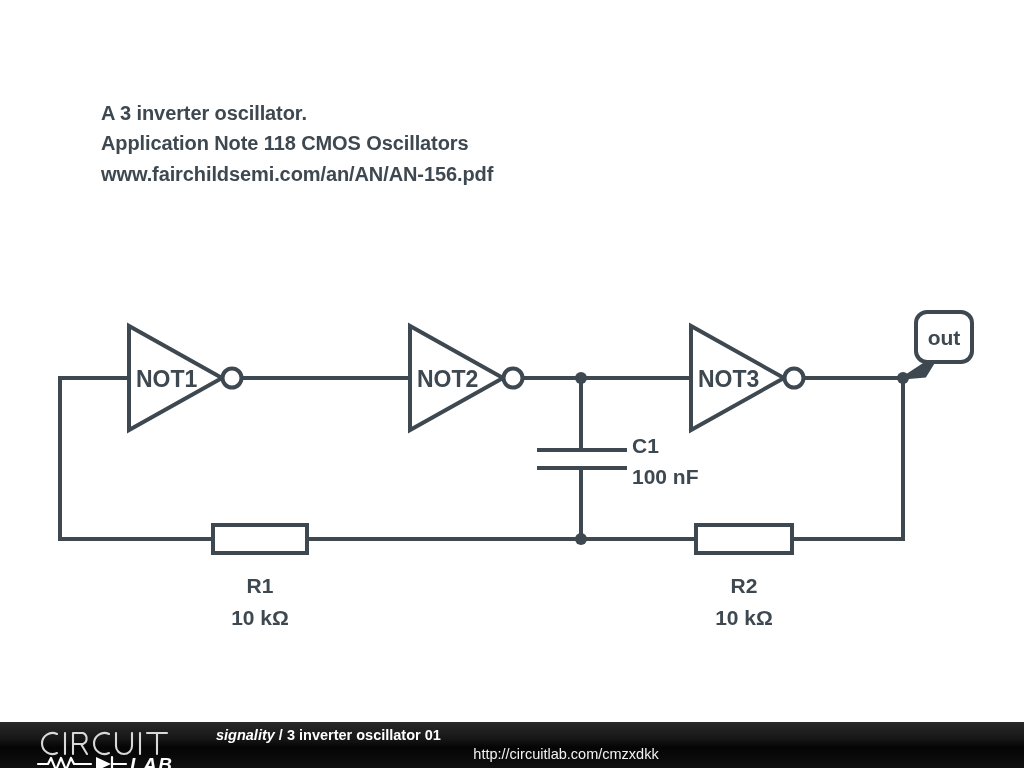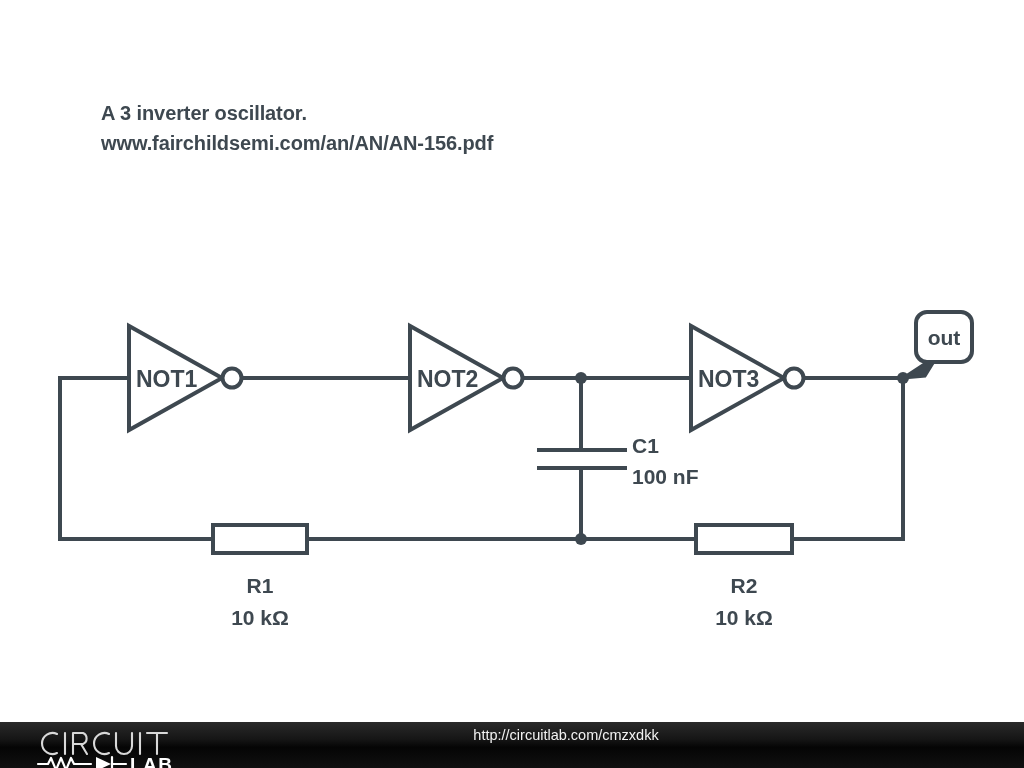--- a/index.html
+++ b/index.html
@@ -62,20 +62,21 @@
     background: #0d0d0d;
     background: linear-gradient(to bottom, #2a2a2a 0%, #151515 38%, #050505 55%, #101010 100%);
     overflow: hidden;
   }
   #footer-logo {
     position: absolute;
     left: 36px;
     top: 728px;
     width: 160px;
     height: 40px;
+    font-style: italic;
   }
   #footer-meta {
     position: absolute;
     left: 216px;
     top: 726px;
     width: 700px;
   }
   #footer-meta .meta-line1 {
     font-family: "Liberation Sans", sans-serif;
     font-size: 14.5px;
@@ -101,20 +102,21 @@
     line-height: 19px;
     white-space: nowrap;
     text-align: center;
   }
 </style>
 </head>
 <body>
 
 <div id="description">
   <div class="desc-line">A 3 inverter oscillator.</div>
+  <div class="desc-line">Application Note 118 CMOS Oscillators</div>
   <div class="desc-line">www.fairchildsemi.com/an/AN/AN-156.pdf</div>
 </div>
 
 <div id="schematic">
 <svg width="1024" height="722" viewBox="0 0 1024 722" xmlns="http://www.w3.org/2000/svg">
   <g fill="none" stroke="#3e4850" stroke-width="4" stroke-linecap="square" stroke-linejoin="miter">
 
     <path d="M 60 378 L 60 539"></path>
 
     <path d="M 60 378 L 129 378"></path>
@@ -218,14 +220,19 @@
       <path d="M 2 36 L 12 36 L 15 30 L 20 42 L 25 30 L 30 42 L 35 30 L 38 36 L 55 36"></path>
       <path d="M 76 29 L 76 43"></path>
       <path d="M 76 36 L 90 36"></path>
     </g>
     <path d="M 60 29 L 60 43 L 75 36 Z" fill="#ffffff" stroke="none"></path>
     <text x="94" y="43" font-family="'Liberation Sans', sans-serif" font-size="19" font-weight="bold" fill="#ffffff" letter-spacing="1.5">LAB</text>
   </svg>
 </div>
 
 <div id="footer-meta">
+  <div class="meta-line1">
+    <span class="author">signality</span>
+    <span class="sep">/</span>
+    <span class="title">3 inverter oscillator 01</span>
+  </div>
   <div class="meta-line2">http://circuitlab.com/cmzxdkk</div>
 </div>
 
 </body></html>

